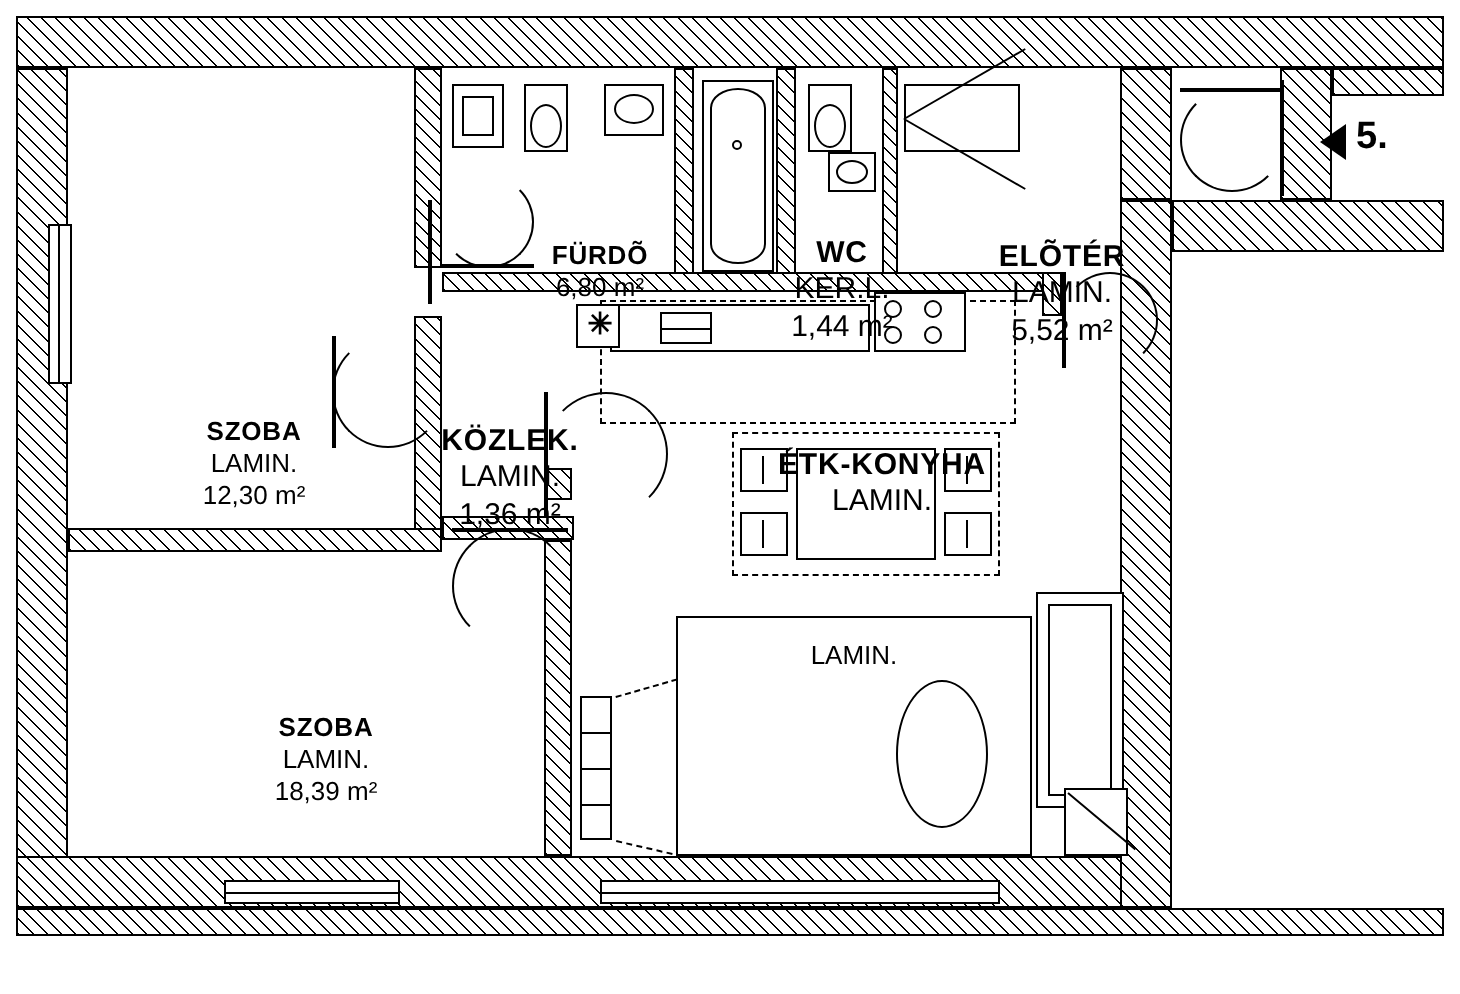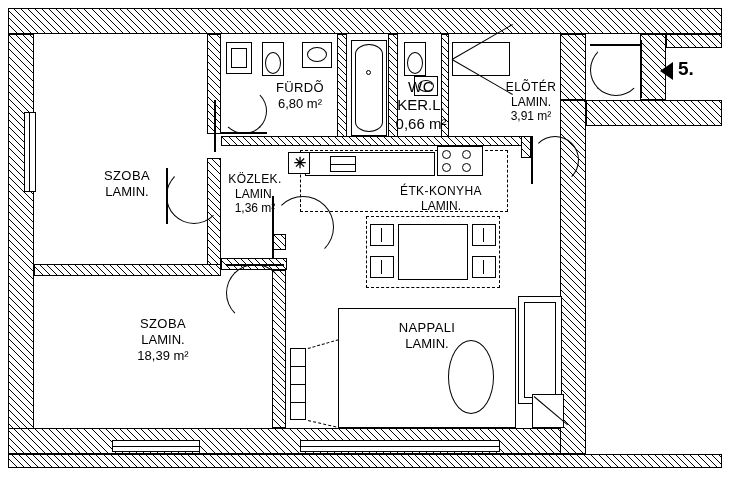--- a/index.html
+++ b/index.html
@@ -45,28 +45,29 @@
   }
 
   
   .room-label {
     text-align: center;
     line-height: 1.22;
     color: #000;
     white-space: nowrap;
   }
   .room-label .nm {
-    font-weight: normal;
+    font-weight: bold;
     letter-spacing: 0.4px;
+    margin-top: 40px;
   }
   .room-label .fl { }
   .room-label .ar { }
 
   .sz-13 { font-size: 13px; }
-  .sz-12 { font-size: 12px; }
+  .sz-12 { font-size: 15px; }
   .sz-11 { font-size: 15px; }
 
   
   .arc {
     border: 1px solid #000;
     border-radius: 50%;
     box-sizing: border-box;
   }
   .arc-tr { border-left-color: transparent; border-bottom-color: transparent; }
   .arc-tl { border-right-color: transparent; border-bottom-color: transparent; }
@@ -235,57 +236,57 @@
   <div class="abs line" style="left:290px; top:366px; width:16px; height:1px;"></div>
   <div class="abs line" style="left:290px; top:384px; width:16px; height:1px;"></div>
   <div class="abs line" style="left:290px; top:402px; width:16px; height:1px;"></div>
 
   <div class="abs" style="left:308px; top:348px; width:32px; height:1px; border-top:1px dashed #000; transform: rotate(-16deg); transform-origin:left center;"></div>
   <div class="abs" style="left:308px; top:420px; width:34px; height:1px; border-top:1px dashed #000; transform: rotate(13deg); transform-origin:left center;"></div>
 
   <div class="abs room-label sz-13" style="left:62px; top:168px; width:130px;">
     <div class="nm">SZOBA</div>
     <div class="fl">LAMIN.</div>
+    <div class="ar">12,30 m²</div>
   </div>
 
   <div class="abs room-label sz-13" style="left:98px; top:316px; width:130px;">
     <div class="nm">SZOBA</div>
     <div class="fl">LAMIN.</div>
     <div class="ar">18,39 m²</div>
   </div>
 
   <div class="abs room-label sz-13" style="left:250px; top:80px; width:100px;">
     <div class="nm">FÜRDÕ</div>
     <div class="ar">6,80 m²</div>
   </div>
 
   <div class="abs room-label sz-11" style="left:392px; top:78px; width:58px;">
     <div class="nm">WC</div>
     <div class="fl">KER.L.</div>
-    <div class="ar">0,66 m²</div>
+    <div class="ar">1,44 m²</div>
   </div>
 
   <div class="abs room-label sz-12" style="left:486px; top:80px; width:90px;">
     <div class="nm">ELÕTÉR</div>
     <div class="fl">LAMIN.</div>
-    <div class="ar">3,91 m²</div>
+    <div class="ar">5,52 m²</div>
   </div>
 
   <div class="abs room-label sz-12" style="left:216px; top:172px; width:78px;">
     <div class="nm">KÖZLEK.</div>
     <div class="fl">LAMIN.</div>
     <div class="ar">1,36 m²</div>
   </div>
 
   <div class="abs room-label sz-12" style="left:386px; top:184px; width:110px;">
     <div class="nm">ÉTK-KONYHA</div>
     <div class="fl">LAMIN.</div>
   </div>
 
   <div class="abs room-label sz-13" style="left:372px; top:320px; width:110px;">
-    <div class="nm">NAPPALI</div>
     <div class="fl">LAMIN.</div>
   </div>
 
   <div class="abs tri-left" style="left:660px; top:62px;"></div>
   <div class="abs marker-text" style="left:678px; top:58px;">5.</div>
 
 </div>
 
 </body></html>

